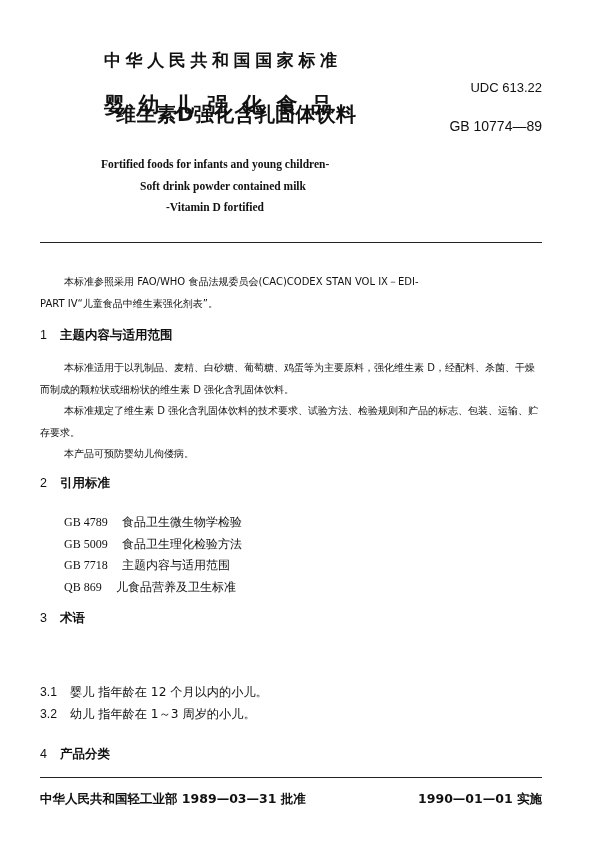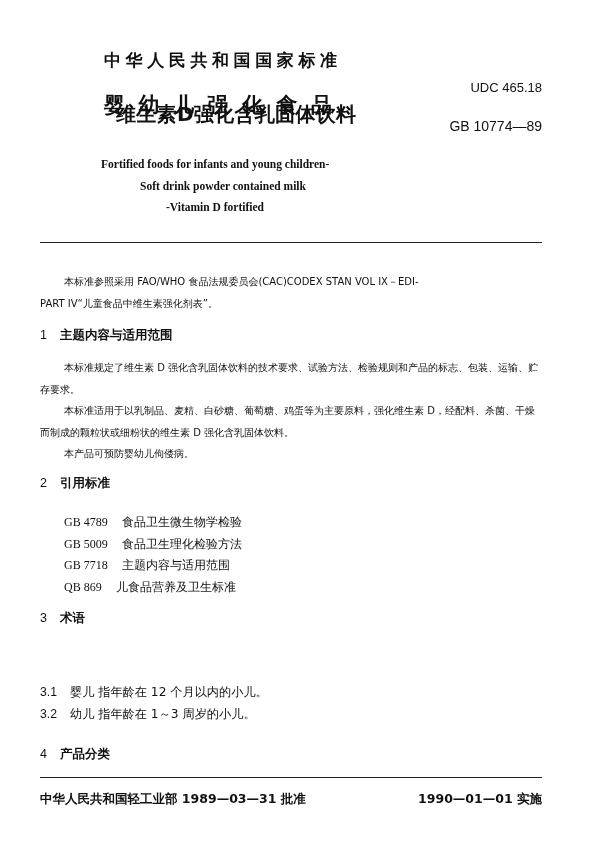--- a/index.html
+++ b/index.html
@@ -36,41 +36,41 @@
   .footer-right { right: 58px; top: 791px; font-size: 12.5px; font-weight: bold; }
 </style>
 </head>
 <body>
 
 <div>
 
   <div class="abs national">中华人民共和国国家标准</div>
   <div class="abs title1">婴幼儿强化食品</div>
   <div class="abs title2">维生素D强化含乳固体饮料</div>
-  <div class="abs udc sans">UDC 465.18</div>
+  <div class="abs udc sans">UDC 613.22</div>
   <div class="abs gbno sans">GB 10774—89</div>
 
   <div class="abs en en1">Fortified foods for infants and young children-</div>
   <div class="abs en en2">Soft drink powder contained milk</div>
   <div class="abs en en3">-Vitamin D fortified</div>
 
   <div class="rule rule-top"></div>
 
   <div class="para" style="top:271px;">
     <p class="indent">本标准参照采用 FAO/WHO 食品法规委员会(CAC)CODEX STAN VOL IX－EDI-</p>
     <p>PART IV“儿童食品中维生素强化剂表”。</p>
   </div>
 
   <div class="abs heading" style="top:327px;">
     <span class="num">1</span><span>主题内容与适用范围</span>
   </div>
 
   <div class="para" style="top:357px;">
+    <p class="indent">本标准适用于以乳制品、麦精、白砂糖、葡萄糖、鸡蛋等为主要原料，强化维生素 D，经配料、杀菌、干燥而制成的颗粒状或细粉状的维生素 D 强化含乳固体饮料。</p>
     <p class="indent">本标准规定了维生素 D 强化含乳固体饮料的技术要求、试验方法、检验规则和产品的标志、包装、运输、贮存要求。</p>
-    <p class="indent">本标准适用于以乳制品、麦精、白砂糖、葡萄糖、鸡蛋等为主要原料，强化维生素 D，经配料、杀菌、干燥而制成的颗粒状或细粉状的维生素 D 强化含乳固体饮料。</p>
     <p class="indent">本产品可预防婴幼儿佝偻病。</p>
   </div>
 
   <div class="abs heading" style="top:475px;">
     <span class="num">2</span><span>引用标准</span>
   </div>
 
   <div class="ref-list">
     <div class="ref-row">
       <span class="ref-code">GB 4789</span><span>食品卫生微生物学检验</span>

